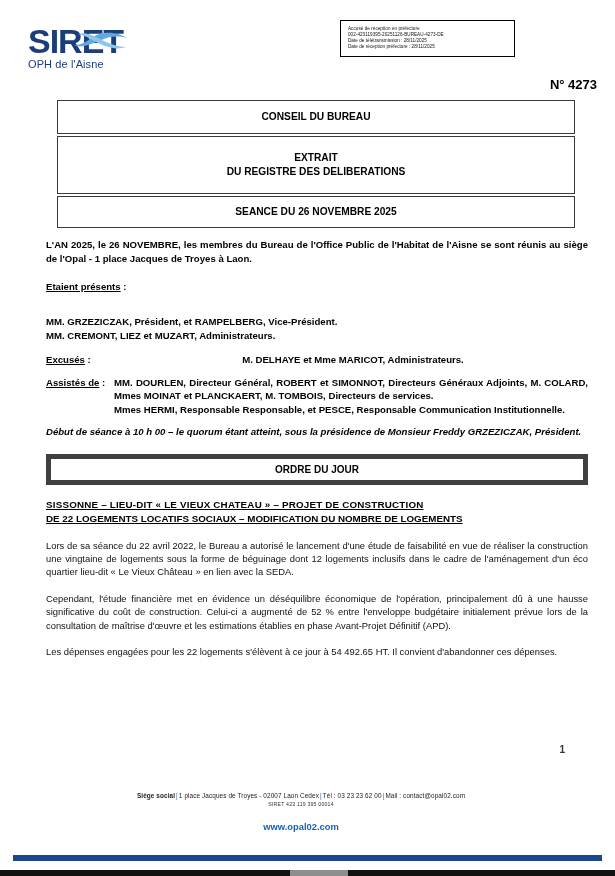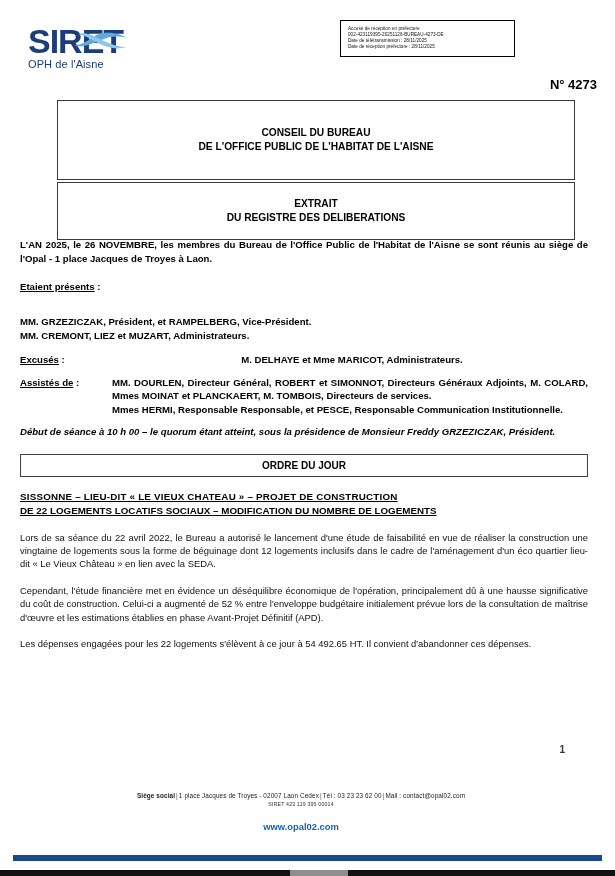--- a/index.html
+++ b/index.html
@@ -99,53 +99,52 @@
     left: 57px;
     right: 40px;
   }
   .hdr-box {
     border: 1px solid #3a3a3a;
     text-align: center;
     font-weight: bold;
     font-size: 10.2px;
     line-height: 14px;
     color: #000;
-    padding: 25px 6px;
+    padding: 9px 6px;
     box-sizing: border-box;
     background: #fff;
   }
   .hdr-box.b2 { margin-top: 2px; padding: 14px 6px; }
   .hdr-box.b3 { margin-top: 2px; padding: 8px 6px; }
   .hdr-box span { display: block; }
 
   
   .body {
     position: absolute;
     top: 238px;
-    left: 20px;
+    left: 46px;
     right: 27px;
   }
   .p-intro {
     font-size: 9.6px;
     line-height: 13.6px;
     font-weight: bold;
     text-align: justify;
     color: #000;
     margin: 0 0 11px 0;
   }
   .label-u {
     font-size: 9.6px;
     font-weight: bold;
     text-decoration: underline;
     color: #000;
   }
   .row {
     display: flex;
     margin-bottom: 9px;
-    gap: 24px;
   }
   .row-label {
     flex: 0 0 auto;
     font-size: 9.6px;
     font-weight: bold;
     color: #000;
     line-height: 13.4px;
   }
   .row-label u { text-decoration: underline; }
   .row-body {
@@ -171,21 +170,21 @@
     font-style: italic;
     line-height: 13.6px;
     text-align: justify;
     color: #000;
     margin: 9px 0 0 0;
   }
 
   
   .odj {
     margin-top: 15px;
-    border: 1px solid #404040;
+    border: 5px solid #404040;
     text-align: center;
     font-size: 10px;
     font-weight: bold;
     padding: 5px 4px;
     color: #000;
     background: #fff;
   }
 
   .subject {
     margin-top: 13px;
@@ -295,25 +294,27 @@
       <div class="ar-line">Date de télétransmission : 28/11/2025</div>
       <div class="ar-line">Date de réception préfecture : 28/11/2025</div>
     </div>
 
     <div class="doc-num">N° 4273</div>
   </div>
 
   <div class="hdr-boxes">
     <div class="hdr-box b1">
       <span>CONSEIL DU BUREAU</span>
-      <span>DE L'OFFICE PUBLIC DE L'HABITAT DE L'AISNE</span>
     </div>
     <div class="hdr-box b2">
       <span>EXTRAIT</span>
       <span>DU REGISTRE DES DELIBERATIONS</span>
+    </div>
+    <div class="hdr-box b3">
+      <span>SEANCE DU 26 NOVEMBRE 2025</span>
     </div>
   </div>
 
   <div class="body">
 
     <p class="p-intro">L'AN 2025, le 26 NOVEMBRE, les membres du Bureau de l'Office Public de l'Habitat de l'Aisne se sont réunis au siège de l'Opal - 1 place Jacques de Troyes à Laon.</p>
 
     <div class="sec-label">
       <span class="label-u">Etaient présents</span><span class="label-u" style="text-decoration:none"> :</span>
     </div>

